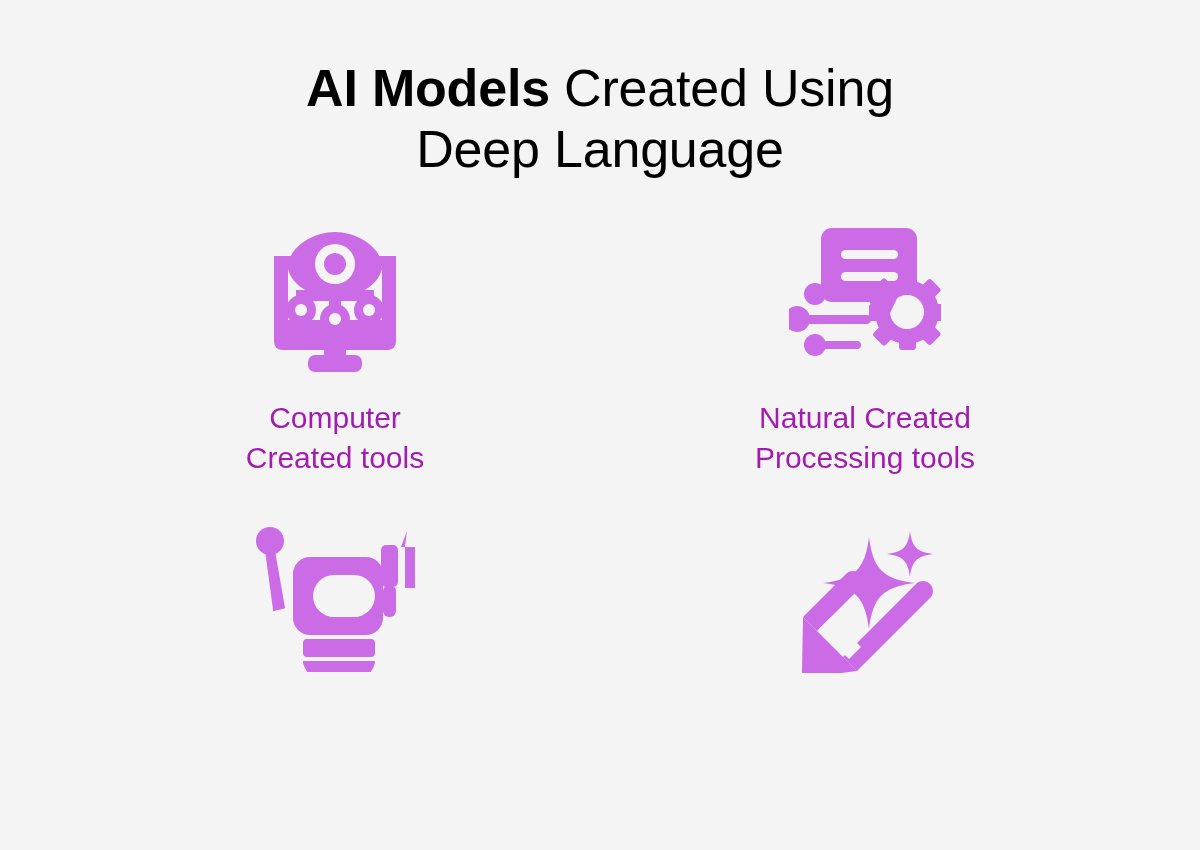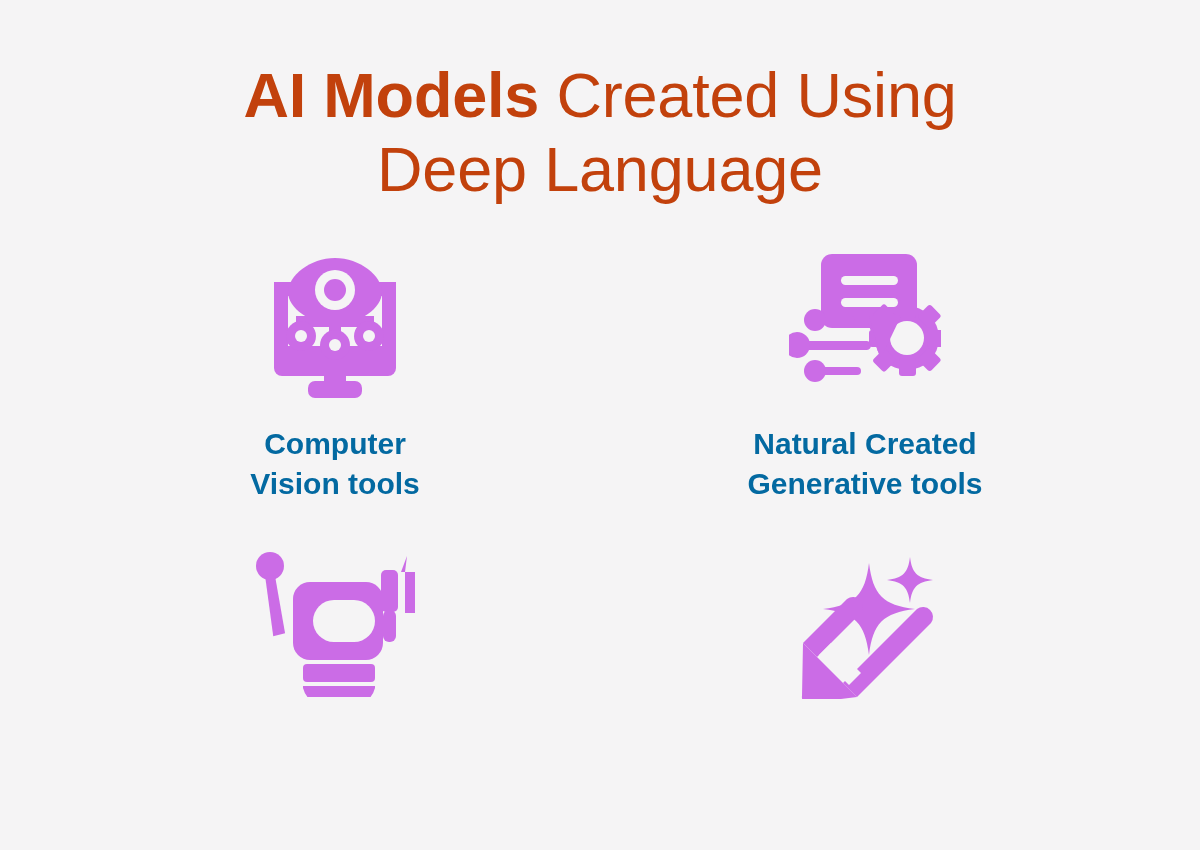--- a/index.html
+++ b/index.html
@@ -28,23 +28,23 @@
 
   
   .title-block {
     margin-top: 58px;
     width: 900px;
     text-align: center;
     line-height: 1.18;
     letter-spacing: -0.2px;
   }
   .title-line {
-    font-size: 63px;
+    font-size: 52px;
     font-weight: 400;
-    color: #c2410c;
+    color: #000000;
     white-space: nowrap;
   }
   .title-strong {
     font-weight: 700;
   }
 
   
   .grid {
     margin-top: 40px;
     width: 1060px;
@@ -67,23 +67,23 @@
     align-items: center;
     justify-content: center;
   }
   .icon-wrap svg {
     display: block;
   }
   .cell-label {
     margin-top: 22px;
     text-align: center;
     font-size: 30px;
-    font-weight: 700;
+    font-weight: 400;
     line-height: 1.33;
-    color: #0369a1;
+    color: #a21caf;
   }
   .cell-label .lbl-line {
     display: block;
     white-space: nowrap;
   }
 </style>
 </head>
 <body>
 
 <div class="poster">
@@ -128,21 +128,21 @@
 
           <circle cx="109" cy="86" r="15" fill="#cb6ce6"></circle>
           <circle cx="109" cy="86" r="6" fill="#f5f4f5"></circle>
 
           <circle cx="75" cy="95" r="15" fill="#cb6ce6"></circle>
           <circle cx="75" cy="95" r="6" fill="#f5f4f5"></circle>
         </svg>
       </div>
       <div class="cell-label">
         <span class="lbl-line">Computer</span>
-        <span class="lbl-line">Vision tools</span>
+        <span class="lbl-line">Created tools</span>
       </div>
     </div>
 
     <div class="cell">
       <div class="icon-wrap">
         <svg width="152" height="148" viewBox="0 0 152 148" fill="none">
 
           <rect x="32" y="4" width="96" height="74" rx="11" fill="#cb6ce6"></rect>
 
           <path d="M78 70 L112 70 L92 110 Z" fill="#cb6ce6"></path>
@@ -176,21 +176,21 @@
 
           <rect x="6" y="91" width="76" height="9" rx="4.5" fill="#cb6ce6"></rect>
           <circle cx="8" cy="95" r="13" fill="#cb6ce6"></circle>
 
           <rect x="26" y="117" width="46" height="8" rx="4" fill="#cb6ce6"></rect>
           <circle cx="26" cy="121" r="11" fill="#cb6ce6"></circle>
         </svg>
       </div>
       <div class="cell-label">
         <span class="lbl-line">Natural Created</span>
-        <span class="lbl-line">Generative tools</span>
+        <span class="lbl-line">Processing tools</span>
       </div>
     </div>
 
     <div class="cell">
       <div class="icon-wrap">
         <svg width="160" height="145" viewBox="0 0 160 145" fill="none">
 
           <circle cx="15" cy="14" r="14" fill="#cb6ce6"></circle>
 
           <path d="M12 22 L22 24 L28 82 L16 84 Z" fill="#cb6ce6" transform="rotate(-4 20 52)"></path>

